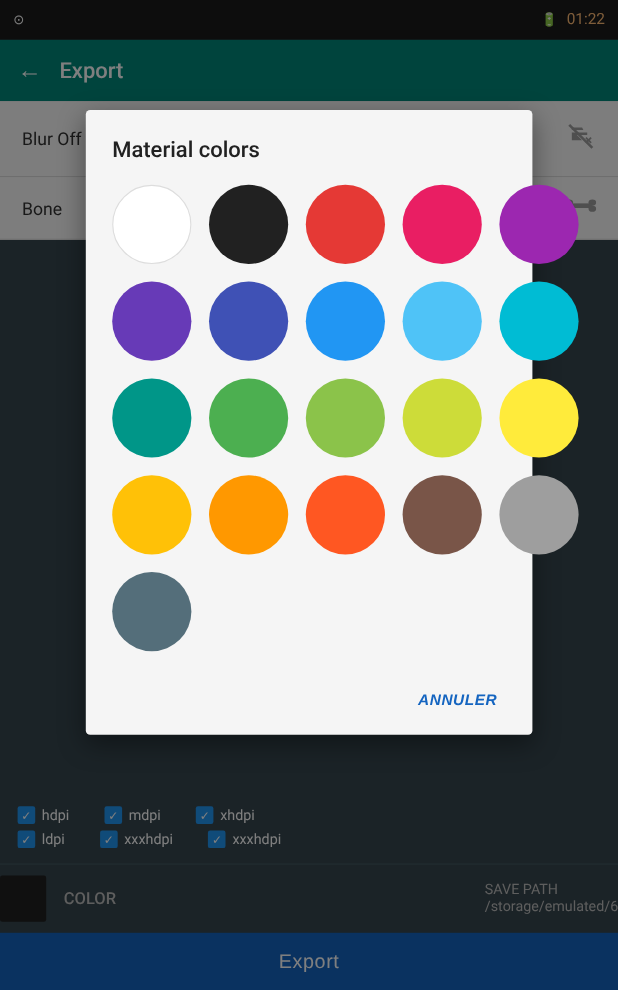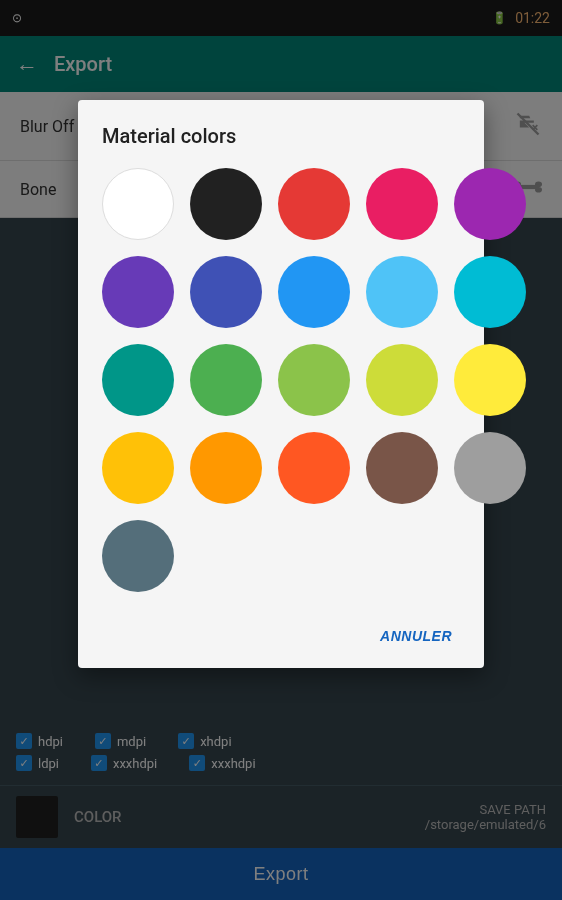--- a/index.html
+++ b/index.html
@@ -173,40 +173,40 @@
       justify-content: center;
     }
     .checkbox-check {
       color: white;
       font-size: 11px;
     }
     .color-bar {
       display: flex;
       align-items: center;
       background: #37474f;
-      padding: 10px 16px;
+      padding: 10px 0;
       gap: 16px;
       border-top: 1px solid #455a64;
     }
     .color-swatch {
       width: 42px;
       height: 42px;
       background: #212121;
       border-radius: 2px;
     }
     .color-label {
       color: #bdbdbd;
       font-size: 15px;
       font-weight: 500;
       flex: 1;
     }
     .save-path {
       color: #bdbdbd;
       font-size: 13px;
-      text-align: right;
+      text-align: left;
     }
     .export-button {
       width: 100%;
       height: 52px;
       background: #1565c0;
       color: white;
       font-size: 18px;
       font-weight: 500;
       border: none;
       cursor: pointer;

